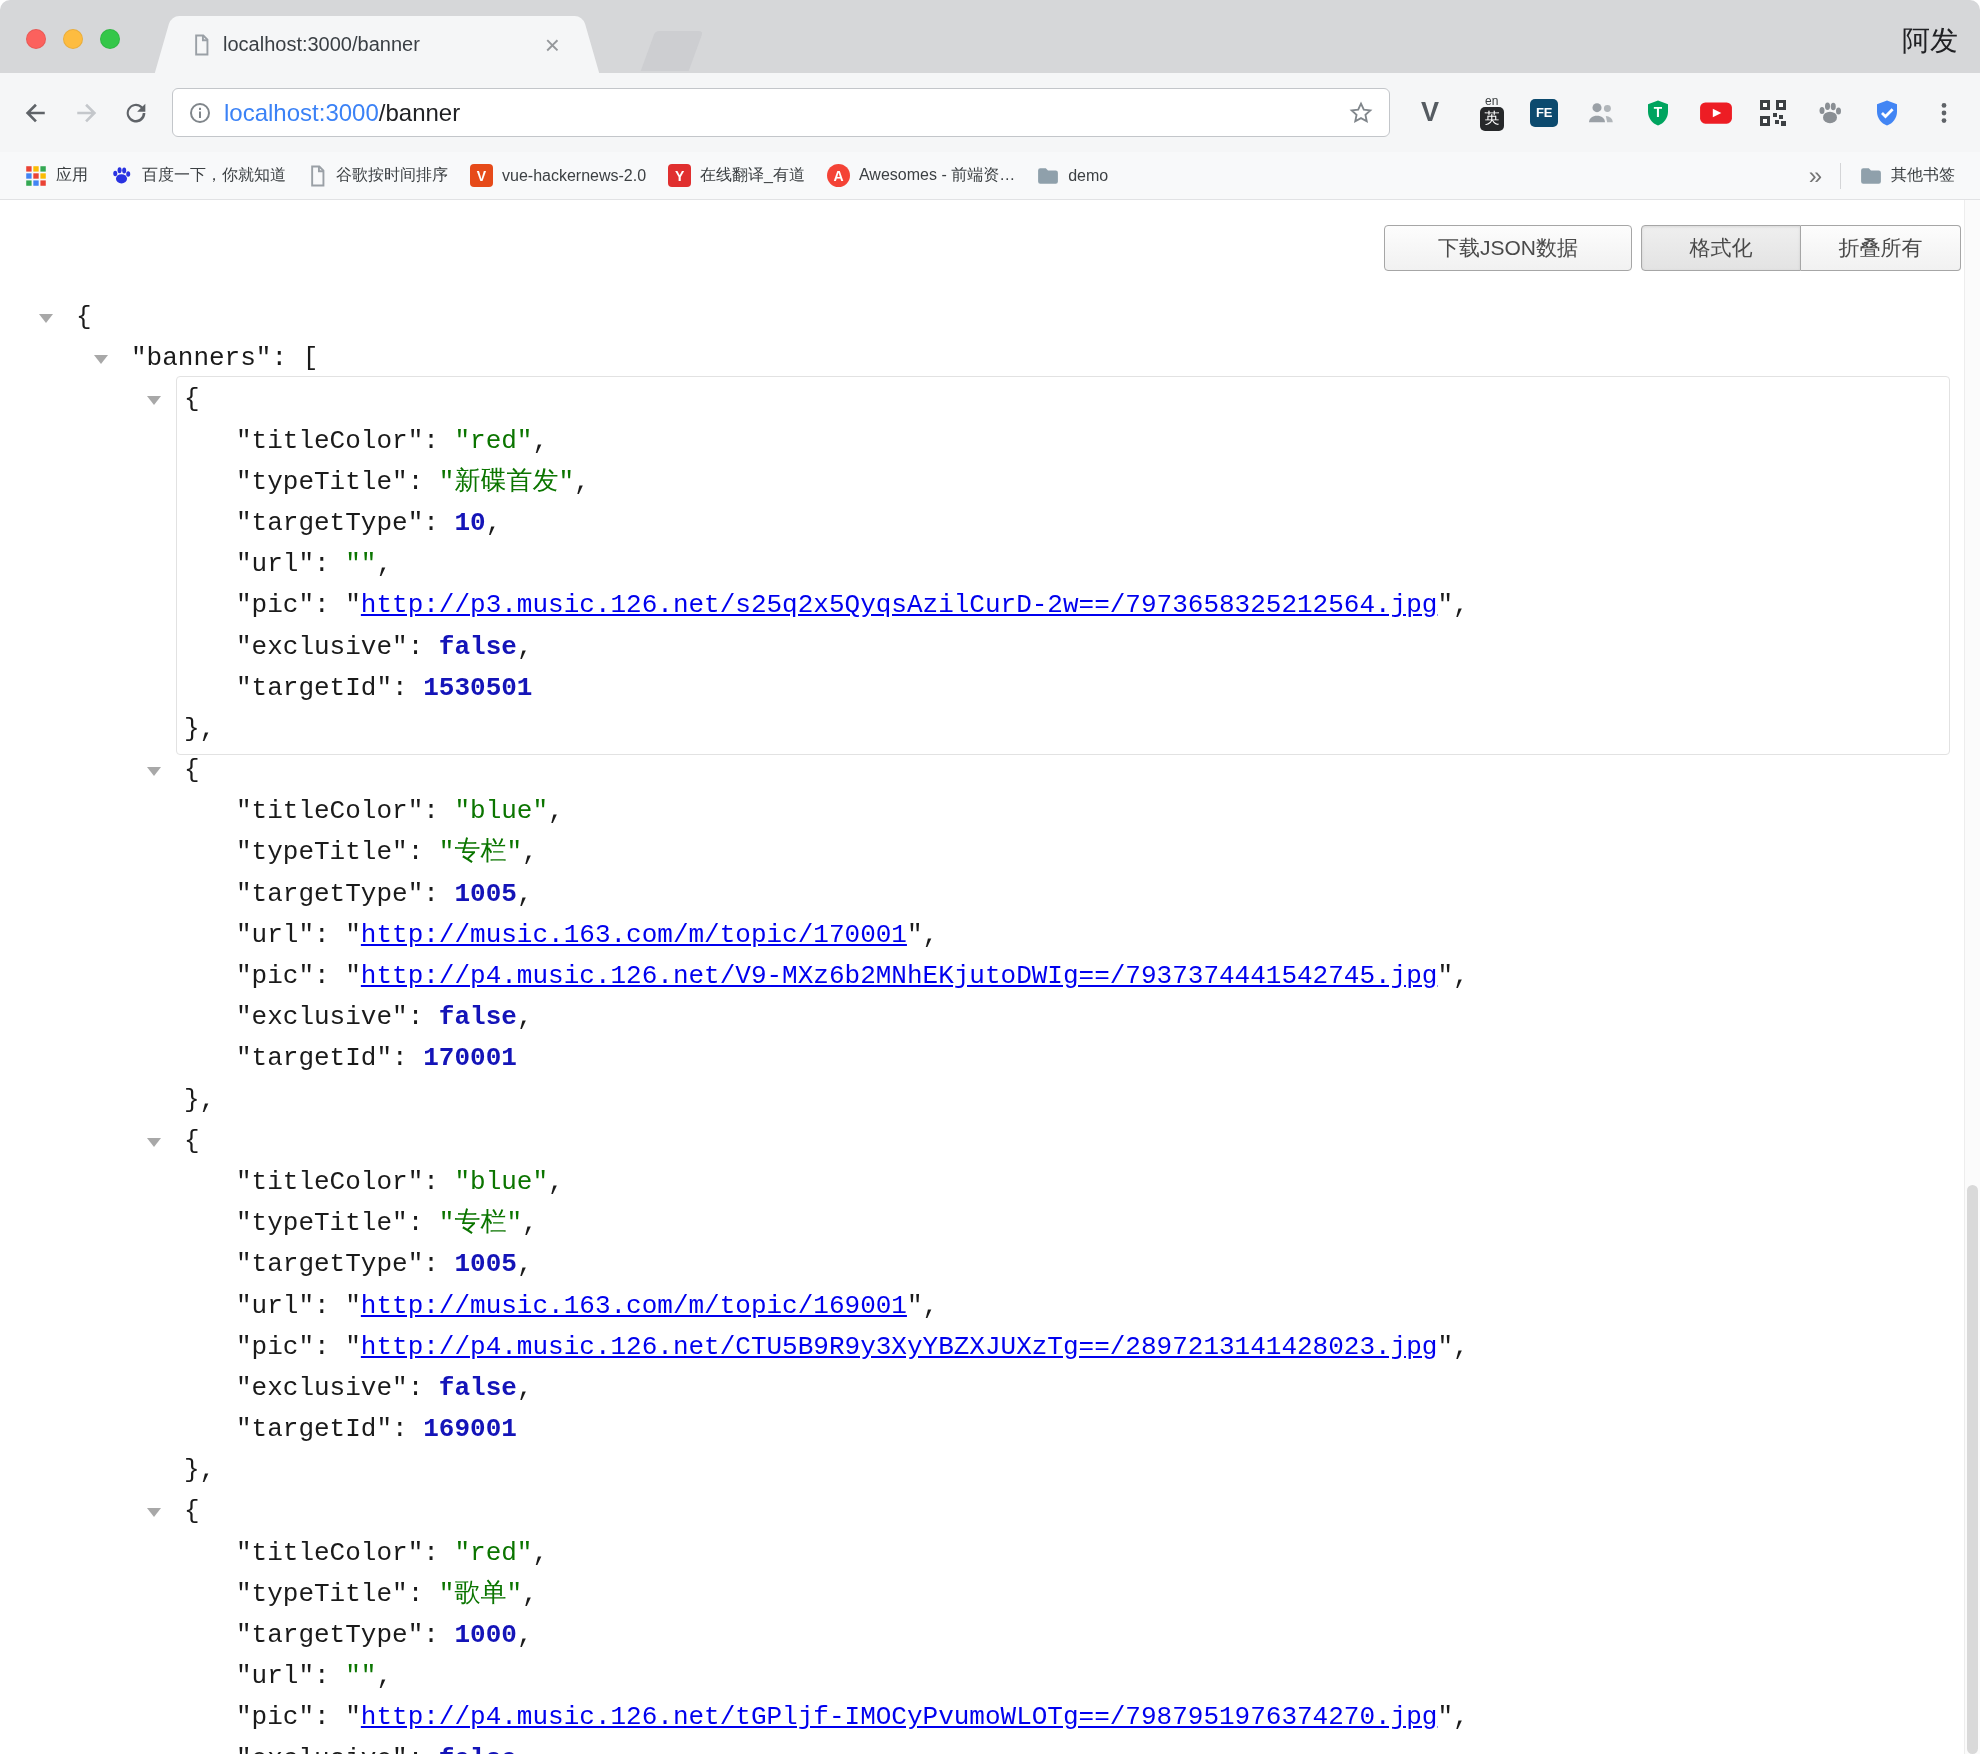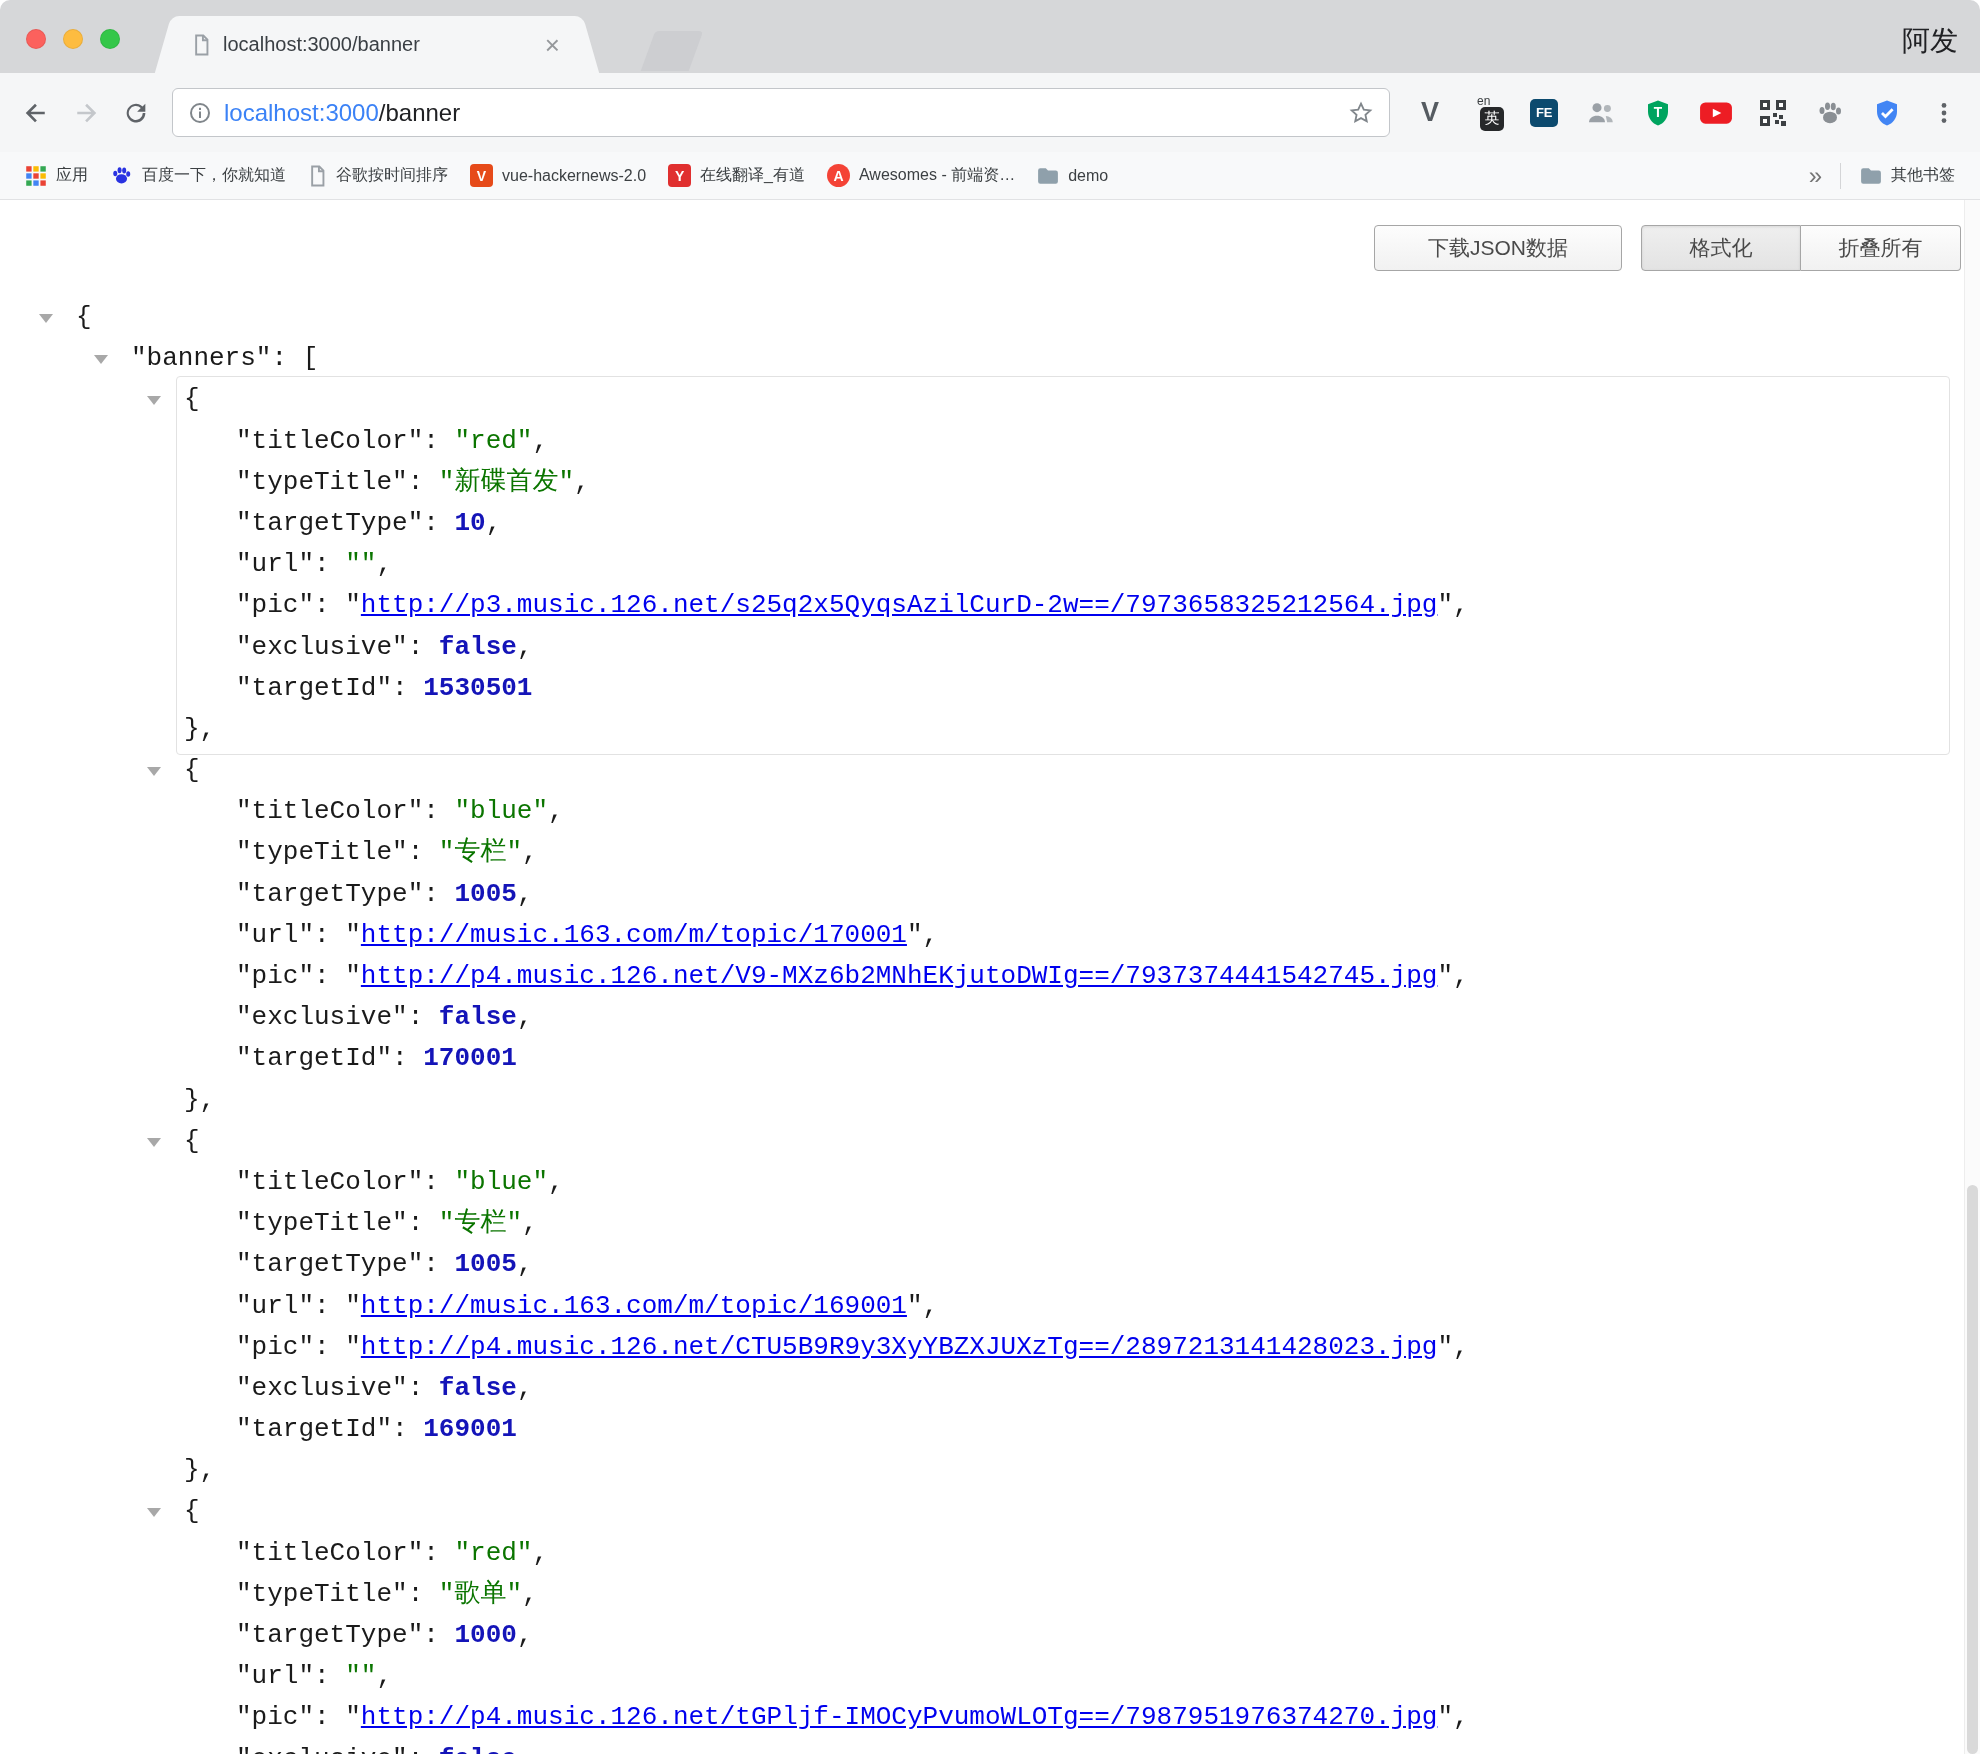--- a/index.html
+++ b/index.html
@@ -35,21 +35,21 @@
     padding:0 15px; flex:none; }
   .url { margin-left:12px; font-size:24px; white-space:nowrap; }
   .url .host { color:#3b82f6; }
   .url .path { color:#202124; }
   .omni-star { margin-left:auto; display:flex; }
   .ext-row { display:flex; align-items:center; margin-left:22px; flex:1;
     justify-content:space-between; padding-right:4px; }
   .ext { width:36px; height:36px; display:flex; align-items:center; justify-content:center;
     position:relative; flex:none; }
   .ext-v { font-size:27px; font-weight:bold; color:#555b61; }
-  .ext-translate .en { position:absolute; top:-1px; left:8px; font-size:12px; color:#3c4043; }
+  .ext-translate .en { position:absolute; top:-1px; left:16px; font-size:12px; color:#3c4043; }
   .ext-translate .cjk { position:absolute; right:1px; bottom:0; width:24px; height:24px;
     background:#26282a; color:#fff; border-radius:5px; font-size:15px; display:flex;
     align-items:center; justify-content:center; }
   .badge { width:26px; height:26px; border-radius:5px; color:#fff; display:flex;
     align-items:center; justify-content:center; font-weight:bold; }
   .ext-fe .badge { background:#0c4a6e; font-size:13px; width:28px; height:28px; }
 
   
   .bookmarks { height:48px; background:#f8f9fa; border-bottom:1px solid #e1e2e4;
     display:flex; align-items:center; padding:0 14px; }
@@ -60,21 +60,21 @@
     align-items:center; justify-content:center; font-size:14px; font-weight:bold; }
   .bm-badge.v { background:#e64a19; }
   .bm-badge.y { background:#e02f2f; }
   .bm-badge.a { background:#f44336; border-radius:50%; }
   .bm-spacer { flex:1; }
   .bm-chevron { font-size:24px; color:#757575; padding:0 10px; }
   .bm-divider { width:1px; height:26px; background:#d4d5d7; margin:0 8px; }
 
   
   .content { position:relative; height:1554px; background:#fff; overflow:hidden; }
-  .actions { position:absolute; top:25px; right:19px; display:flex; gap:19px; z-index:5; }
+  .actions { position:absolute; top:25px; right:19px; display:flex; gap:9px; z-index:5; }
   .btn { height:46px; display:flex; align-items:center; justify-content:center;
     font-size:21px; color:#4a4a4a; background:linear-gradient(#fdfdfd,#f1f1f1);
     border:1px solid #a6a6a6; border-radius:4px; }
   .btn-download { width:248px; }
   .btn-group { display:flex; }
   .btn-group .btn { width:160px; }
   .btn-group .btn:first-child { border-radius:4px 0 0 4px; }
   .btn-group .btn:last-child { border-radius:0 4px 4px 0; border-left:none; }
   .btn.active { background:linear-gradient(#efefef,#e3e3e3);
     box-shadow:inset 0 1px 3px rgba(0,0,0,.10); }

